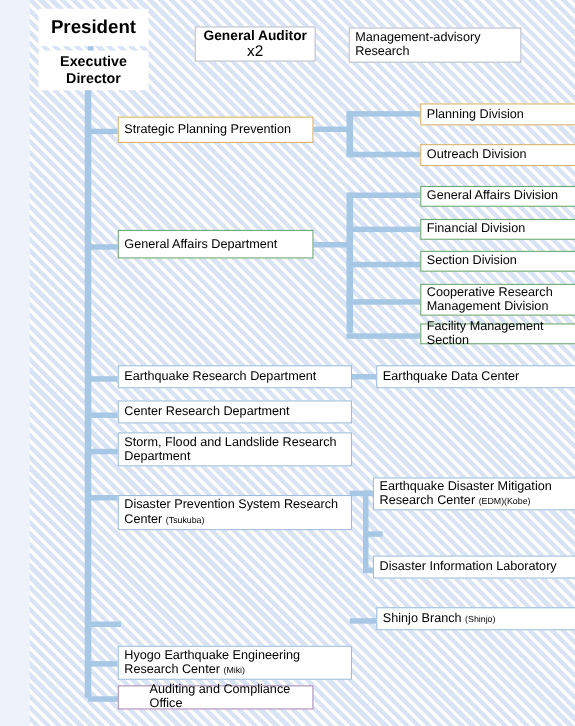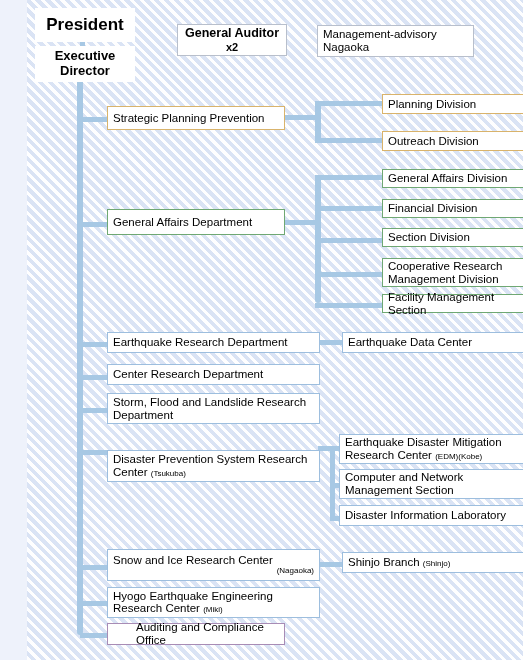--- a/index.html
+++ b/index.html
@@ -29,21 +29,21 @@
     flex-direction:column;
     justify-content:center;
     padding:2px 5px;
     line-height:1.12;
     color:#000;
     font-size:11.5px;
     z-index:5;
   }
   .box .ttl{display:block;}
   .box .loc{font-size:8px;}
-  .box .suffix{font-size:11px;font-weight:bold;}
+  .box .suffix{font-size:14px;font-weight:normal;}
   .b-blue{border:1px solid #9dbede;}
   .b-orange{border:1px solid #d9b36b;}
   .b-green{border:1px solid #6fa873;}
   .b-purple{border:1px solid #a88cb5;padding-left:28px;}
   .b-gray{border:1px solid #b8bfcc;}
   .b-none{border:none;}
   .bold{font-weight:bold;}
   .t-center{text-align:center;align-items:center;}
   .t-right{text-align:right;}
   .f-pres{font-size:17px;}
@@ -80,21 +80,21 @@
 
   <div class="box b-none t-center bold f-exec" style="left:8px;top:46px;width:100px;height:36px;">
     <span class="ttl">Executive Director</span>
   </div>
 
   <div class="box b-gray t-center bold f-aud" style="left:150px;top:24px;width:110px;height:32px;">
     <span class="ttl"><span>General Auditor</span> <span class="suffix">x2</span></span>
   </div>
 
   <div class="box b-gray" style="left:290px;top:25px;width:157px;height:32px;">
-    <span class="ttl">Management-advisory Nagaoka</span>
+    <span class="ttl">Management-advisory Research</span>
   </div>
 
   <div class="trunk"></div>
 
   <div class="ln ln-h" style="left:53px;top:117px;width:30px;"></div>
   <div class="box b-orange" style="left:80px;top:106px;width:178px;height:24px;">
     <span class="ttl">Strategic Planning  Prevention</span>
   </div>
   <div class="ln ln-h" style="left:256px;top:115px;width:36px;"></div>
   <div class="ln ln-v" style="left:288px;top:101px;width:6px;height:42px;border-radius:3px;"></div>
@@ -164,34 +164,27 @@
   </div>
   <div class="ln ln-h" style="left:291px;top:446px;width:20px;"></div>
   <div class="ln ln-v" style="left:303px;top:446px;width:5px;height:72px;border-radius:3px;"></div>
 
   <div class="ln ln-h" style="left:303px;top:446px;width:18px;"></div>
   <div class="box b-blue" style="left:312px;top:434px;width:185px;height:30px;">
     <span class="ttl"><span>Earthquake Disaster Mitigation Research Center</span> <span class="loc">(EDM)(Kobe)</span></span>
   </div>
 
   <div class="ln ln-h" style="left:303px;top:483px;width:18px;"></div>
-  <div class="box b-blue" style="left:312px;top:469px;width:185px;height:30px;">
-    <span class="ttl">Computer and Network Management Section</span>
-  </div>
 
   <div class="ln ln-h" style="left:303px;top:516px;width:18px;"></div>
   <div class="box b-blue" style="left:312px;top:505px;width:185px;height:21px;">
     <span class="ttl">Disaster Information Laboratory</span>
   </div>
 
   <div class="ln ln-h" style="left:53px;top:565px;width:30px;"></div>
-  <div class="box b-blue t-right" style="left:80px;top:549px;width:213px;height:32px;">
-    <span class="ttl" style="text-align:left;">Snow and Ice Research Center</span>
-    <span class="loc">(Nagaoka)</span>
-  </div>
   <div class="ln ln-h" style="left:291px;top:562px;width:27px;"></div>
   <div class="box b-blue" style="left:315px;top:552px;width:182px;height:21px;">
     <span class="ttl"><span>Shinjo Branch</span> <span class="loc">(Shinjo)</span></span>
   </div>
 
   <div class="ln ln-h" style="left:53px;top:601px;width:30px;"></div>
   <div class="box b-blue" style="left:80px;top:587px;width:213px;height:31px;">
     <span class="ttl"><span>Hyogo Earthquake Engineering Research Center</span> <span class="loc">(Miki)</span></span>
   </div>
 

